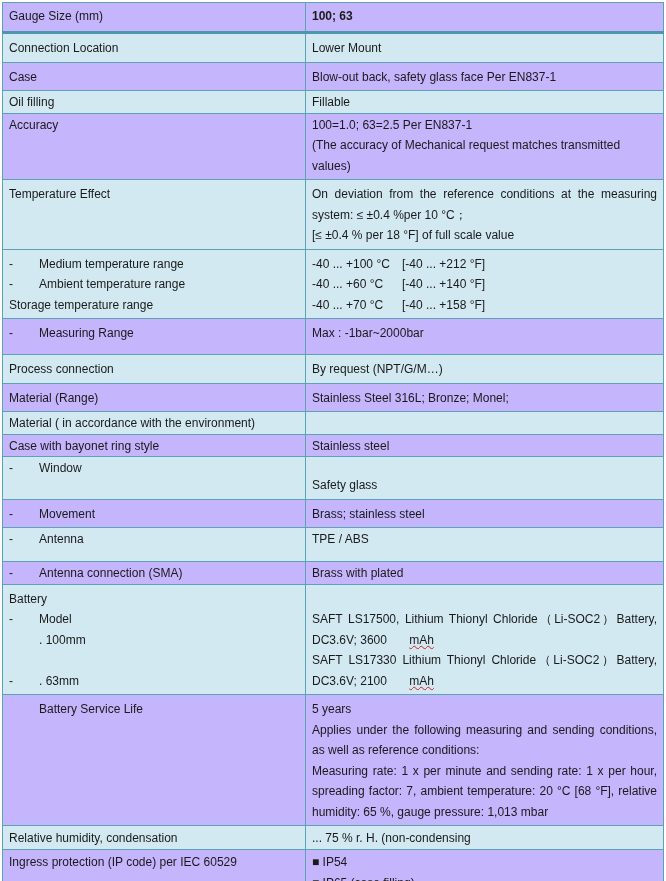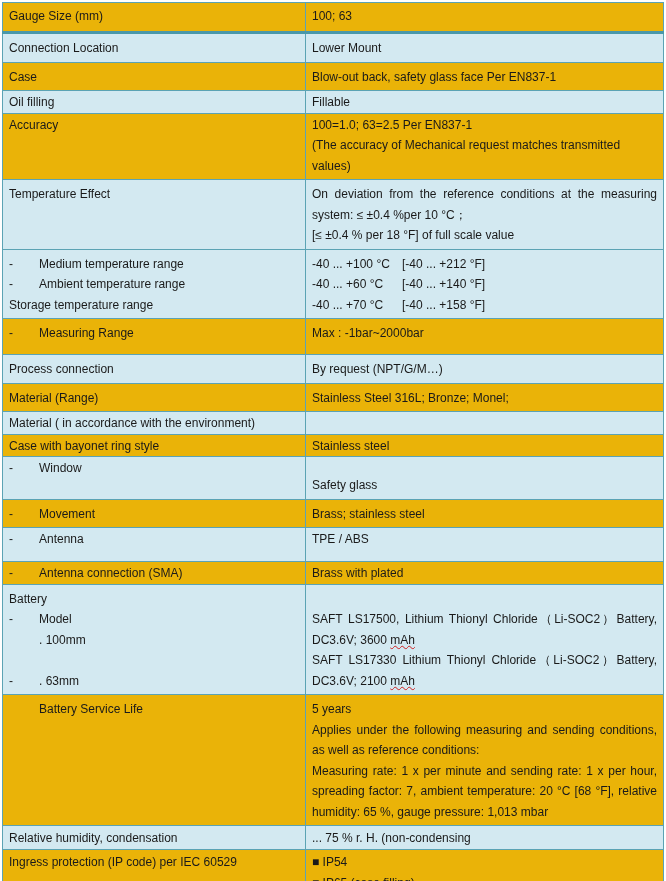--- a/index.html
+++ b/index.html
@@ -15,28 +15,28 @@
   }
   .spec-table td {
     border: 1px solid #5ba3b4;
     vertical-align: top;
     padding: 4px 6px 3px 6px;
     line-height: 20.5px;
   }
   .spec-table col.c1 { width: 303px; }
   .spec-table col.c2 { width: 358px; }
   .shaded td { background: #d3e9f1; }
-  .plain td { background: #eab308; }
+  .plain td { background: #c4b5fd; }
   .header-row td { border-bottom: 3px solid #4a98aa; padding-top: 3px; }
-  .bold { font-weight: normal; }
+  .bold { font-weight: bold; }
   .justify { text-align: justify; text-align-last: left; }
   .line { display: block; }
   .dash { display: inline-block; width: 30px; }
   .indent { display: inline-block; width: 30px; }
-  .squig { text-decoration: underline wavy #d02020; text-decoration-thickness: 1px; }
+  .squig { text-decoration: underline wavy #d02020; text-decoration-thickness: 1px; margin-left: 19px; }
 </style>
 </head>
 <body>
 
 <table class="spec-table">
   <colgroup>
       <col class="c1">
       <col class="c2">
     </colgroup>
   <tbody>

